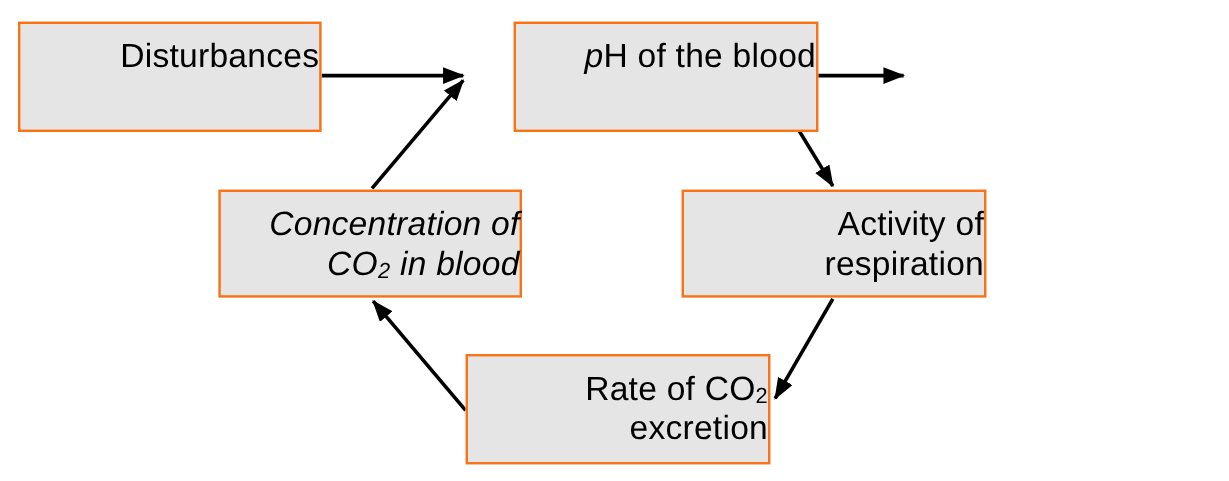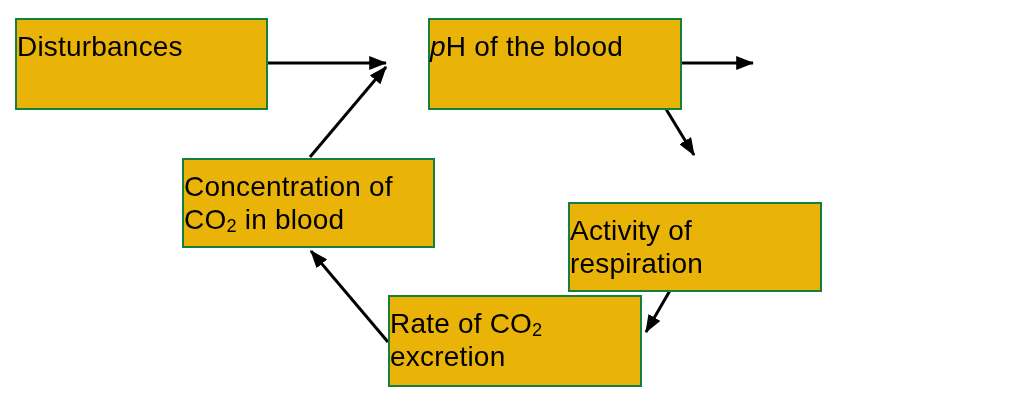--- a/index.html
+++ b/index.html
@@ -23,23 +23,23 @@
     width: 1024px;
     height: 401px;
   }
   .arrows line {
     stroke: #000000;
     stroke-width: 3;
   }
   .node {
     position: absolute;
     box-sizing: border-box;
-    border: 2px solid #15803d;
-    background: #eab308;
-    text-align: left;
+    border: 2px solid #f97316;
+    background: #e5e5e5;
+    text-align: right;
   }
   .node-label {
     display: block;
     padding-top: 10px;
     font-size: 28px;
     line-height: 33px;
     letter-spacing: 0.2px;
   }
   .node-label i {
     font-style: italic;
@@ -47,22 +47,22 @@
   .node-label sub {
     font-size: 65%;
     line-height: 0;
     vertical-align: baseline;
     position: relative;
     top: 0.15em;
   }
   #node-disturbances      { left: 15px;  top: 18px;  width: 253px; height: 92px; }
   #node-ph-blood          { left: 388px; top: 18px;  width: 254px; height: 92px; margin-left: 40px; }
   #node-ph-tissues        { left: 755px; top: 17px;  width: 254px; height: 93px; }
-  #node-co2-concentration { left: 182px; top: 158px; width: 253px; height: 90px; }
-  #node-respiration       { left: 568px; top: 158px; width: 254px; height: 90px; margin-top: 44px; }
+  #node-co2-concentration { left: 182px; top: 158px; width: 253px; height: 90px; font-style: italic; }
+  #node-respiration       { left: 568px; top: 158px; width: 254px; height: 90px; }
   #node-co2-excretion     { left: 388px; top: 295px; width: 254px; height: 92px; }
 </style>
 </head>
 <body>
 
 <div class="diagram">
 
   <svg class="arrows" width="1024" height="401" viewBox="0 0 1024 401" xmlns="http://www.w3.org/2000/svg">
     <defs>
       <marker id="arrowhead" markerWidth="6" markerHeight="4.6" refX="5.6" refY="2.3" orient="auto" markerUnits="strokeWidth">

